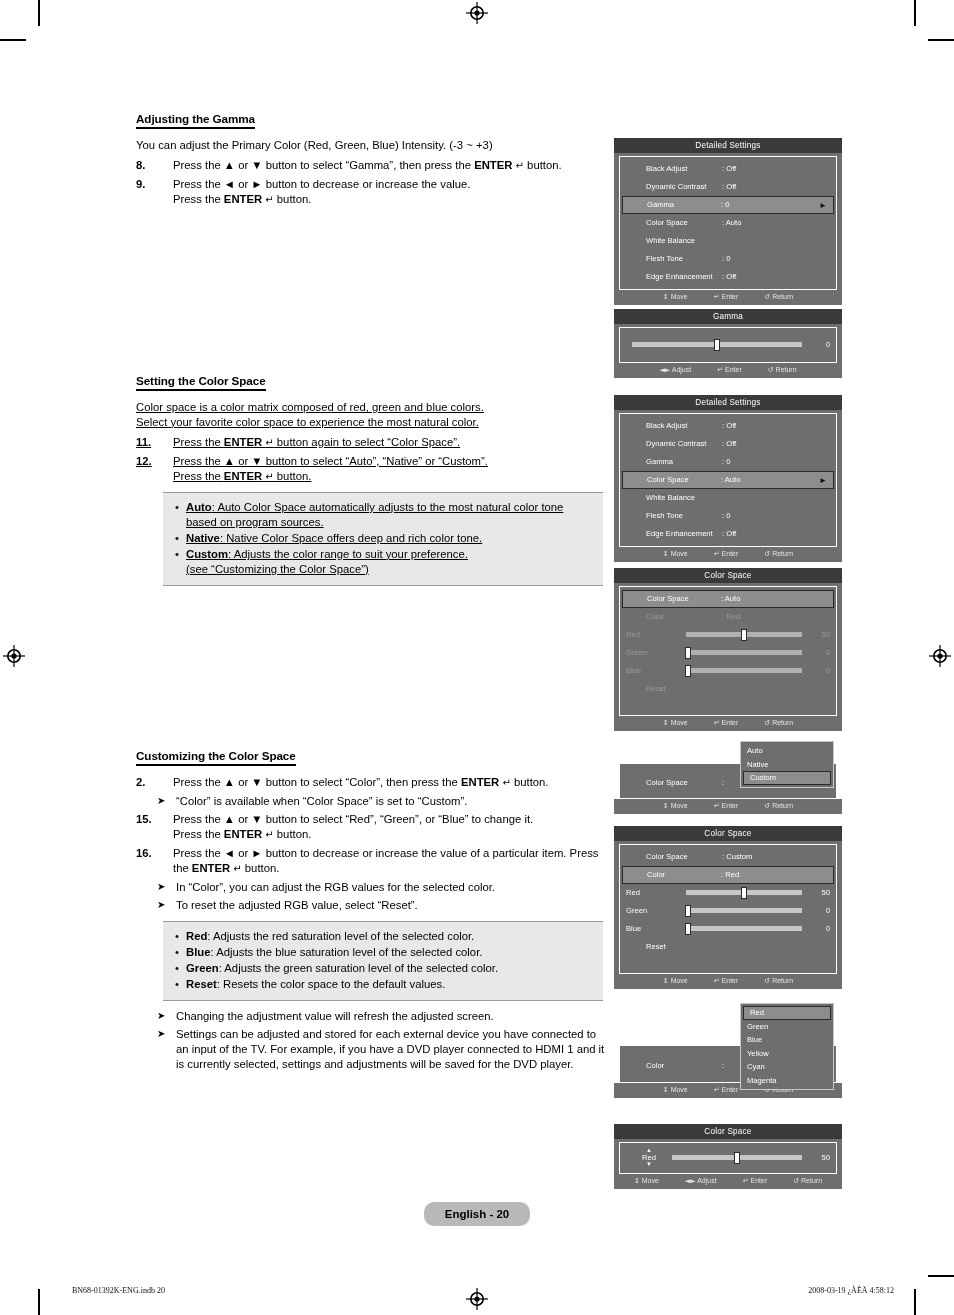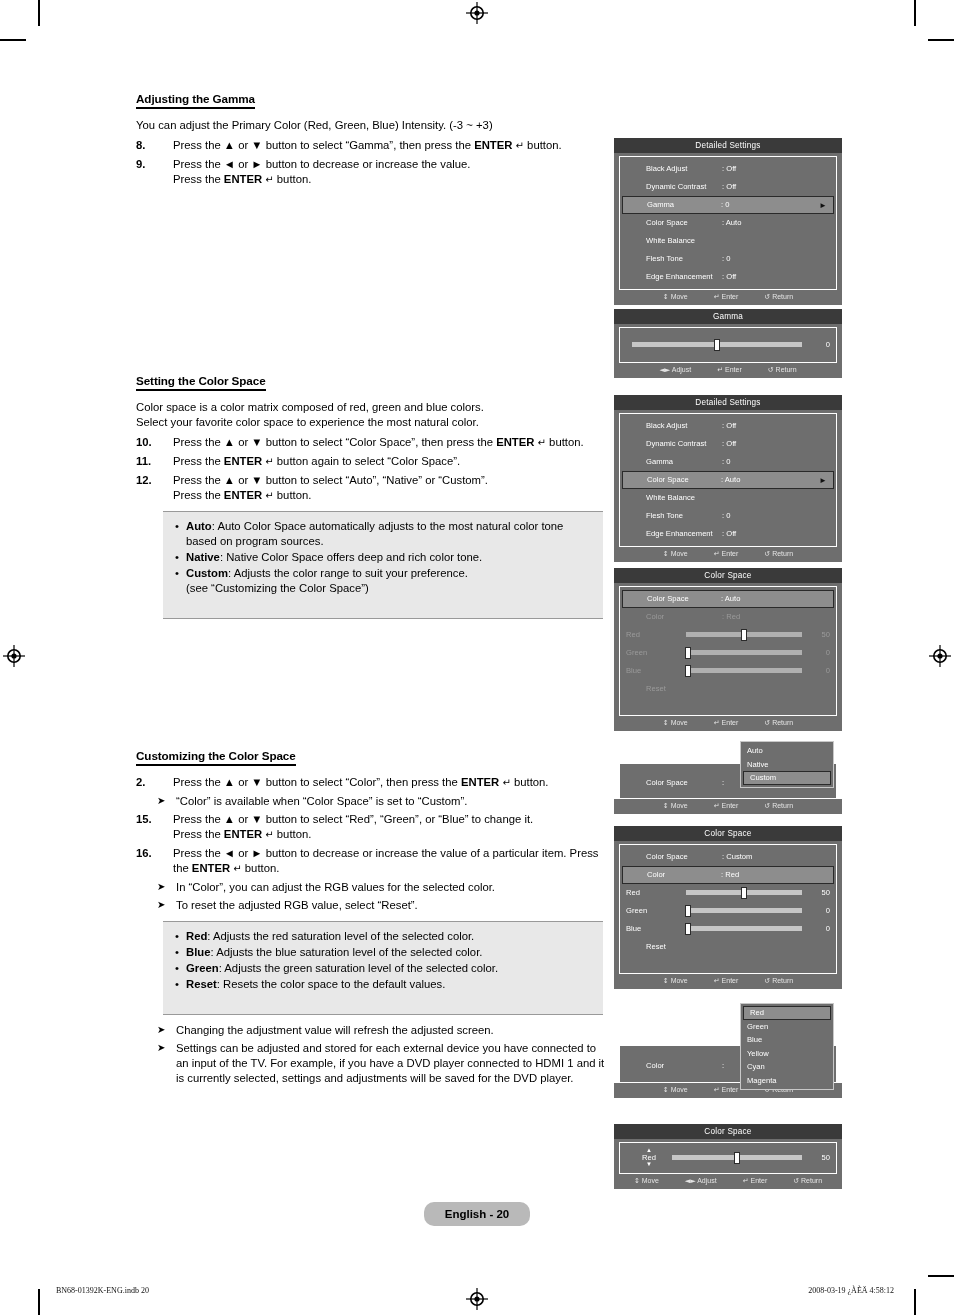--- a/index.html
+++ b/index.html
@@ -63,21 +63,21 @@
     flex: 0 0 19px;
     font-size: 10px;
     line-height: 1.45;
   }
   .note .body { flex: 1; }
 
   .notebox {
     background: #e8e8e8;
     border-top: 1px solid #999;
     border-bottom: 1px solid #999;
-    padding: 7px 10px 21px 12px;
+    padding: 7px 10px 7px 12px;
     margin: 8px 0 8px 27px;
     width: 440px;
   }
   .notebox ul { list-style: none; }
   .notebox li {
     line-height: 1.33;
     padding-left: 11px;
     position: relative;
     margin-bottom: 1px;
   }
@@ -99,21 +99,21 @@
     border-radius: 10px;
     font-size: 11.5px;
     font-weight: bold;
     color: #000;
     display: flex; align-items: center; justify-content: center;
   }
 
   
   .footer {
     position: absolute;
-    left: 56px; right: 60px; top: 1286px;
+    left: 72px; right: 60px; top: 1286px;
     display: flex; justify-content: space-between;
     font-family: "Liberation Serif", serif;
     font-size: 8px;
     color: #111;
   }
 
   
   .osd {
     position: absolute;
     left: 614px;
@@ -264,43 +264,39 @@
   </div>
   <div class="reg" style="left:466px;top:1288px;">
     <svg width="22" height="22" viewBox="0 0 22 22">
       <circle cx="11" cy="11" r="6.2" fill="none" stroke="#000" stroke-width="1.6"></circle>
       <circle cx="11" cy="11" r="2.6" fill="#000"></circle>
       <line x1="11" y1="0" x2="11" y2="22" stroke="#000" stroke-width="1.2"></line>
       <line x1="0" y1="11" x2="22" y2="11" stroke="#000" stroke-width="1.2"></line>
     </svg>
   </div>
 
-  <div class="text-col" style="top:92px;">
+  <div class="text-col" style="top:112px;">
     <h2 class="sec">Adjusting the Gamma</h2>
     <p class="lead">You can adjust the Primary Color (Red, Green, Blue) Intensity. (-3 ~ +3)</p>
     <div>
         <div class="step">
           <span class="num">8.</span>
           <span class="body">Press the ▲ or ▼ button to select “Gamma”, then press the <b>ENTER</b> <span class="ent">↵</span> button.</span>
         </div>
         <div class="step">
           <span class="num">9.</span>
           <span class="body">Press the ◄ or ► button to decrease or increase the value.<br>Press the <b>ENTER</b> <span class="ent">↵</span> button.</span>
         </div>
       </div>
   </div>
 
-  <div class="text-col" style="top:374px;">
+  <div class="text-col" style="top:374px;text-decoration:underline;">
     <h2 class="sec">Setting the Color Space</h2>
     <p class="lead">Color space is a color matrix composed of red, green and blue colors.<br>Select your favorite color space to experience the most natural color.</p>
     <div>
-        <div class="step">
-          <span class="num">10.</span>
-          <span class="body">Press the ▲ or ▼ button to select “Color Space”, then press the <b>ENTER</b> <span class="ent">↵</span> button.</span>
-        </div>
         <div class="step">
           <span class="num">11.</span>
           <span class="body">Press the <b>ENTER</b> <span class="ent">↵</span> button again to select “Color Space”.</span>
         </div>
         <div class="step">
           <span class="num">12.</span>
           <span class="body">Press the ▲ or ▼ button to select “Auto”, “Native” or “Custom”.<br>Press the <b>ENTER</b> <span class="ent">↵</span> button.</span>
         </div>
       </div>
     <div class="notebox">

